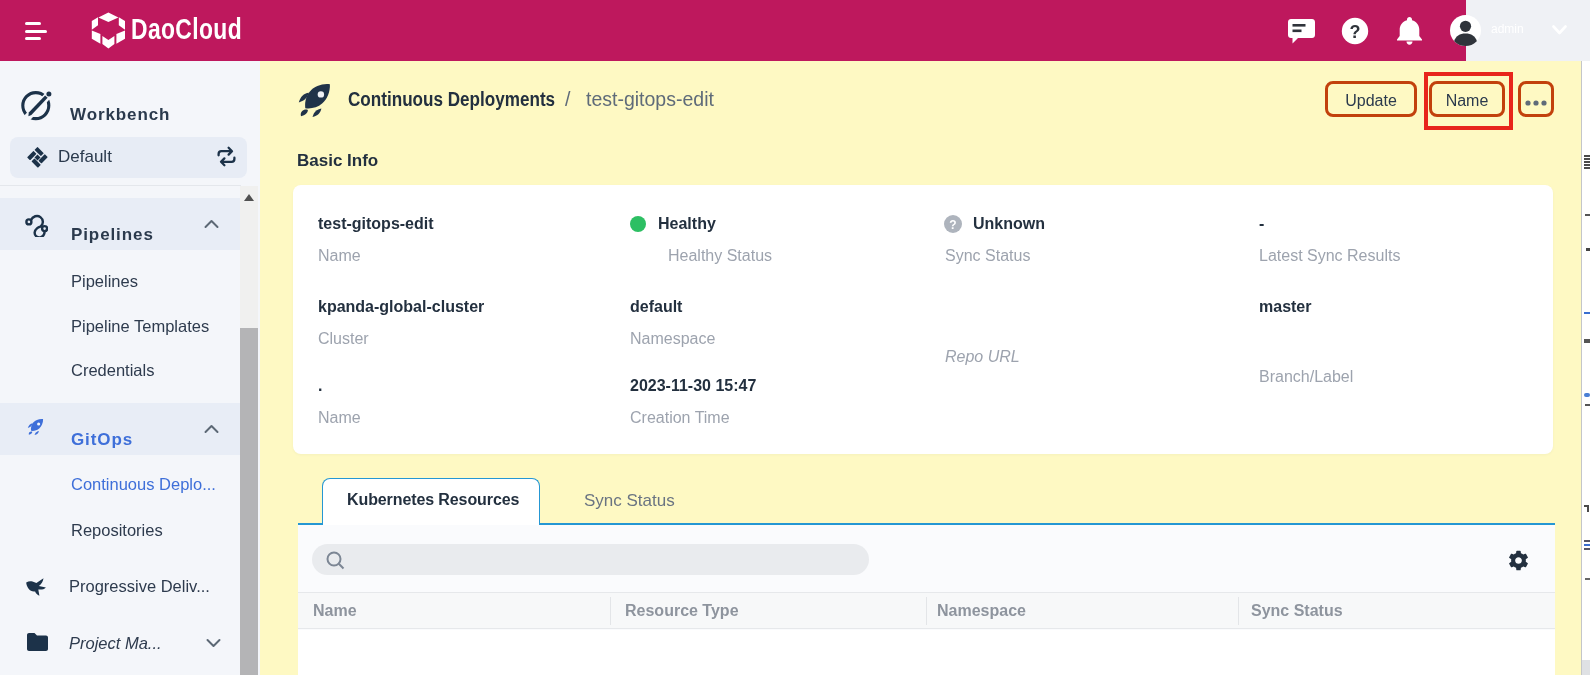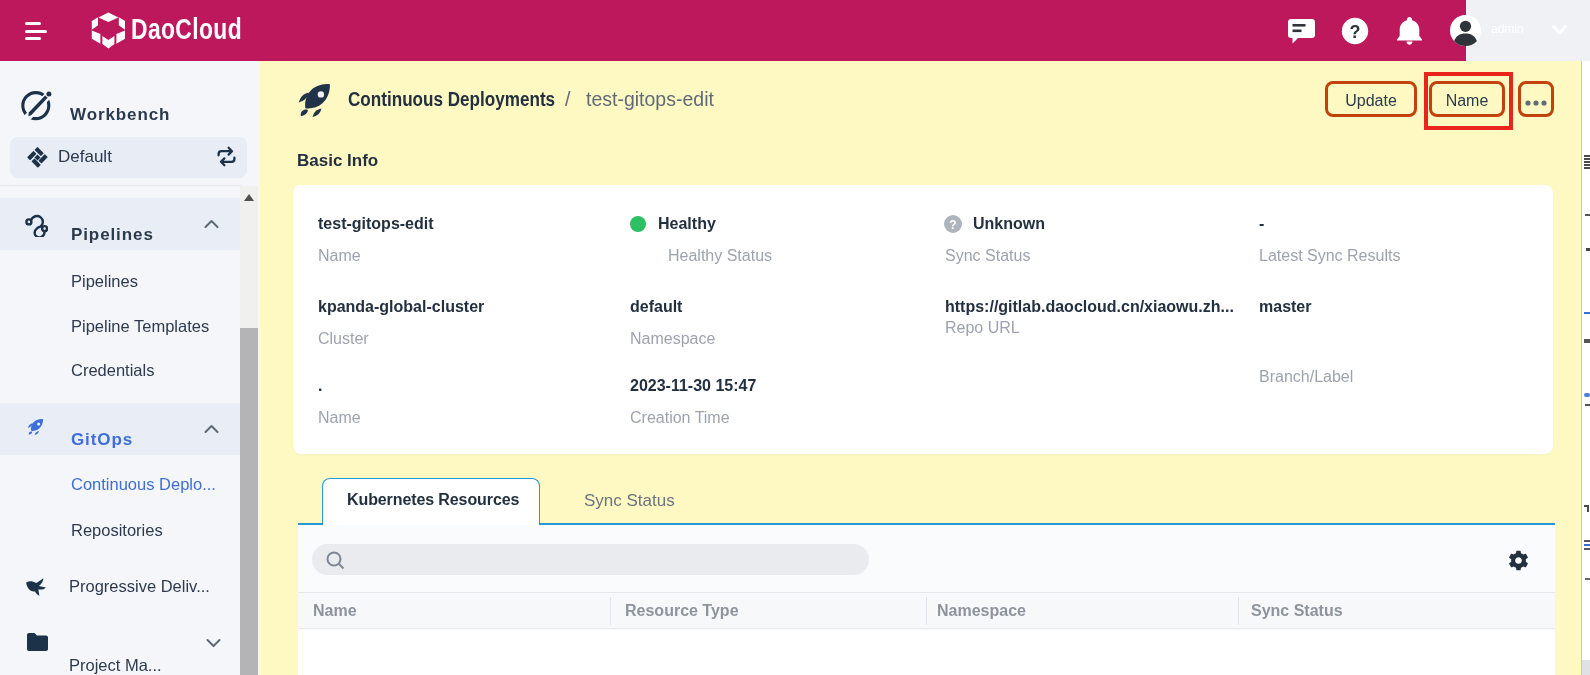--- a/index.html
+++ b/index.html
@@ -161,21 +161,21 @@
   <div class="subitem" style="top:460px;">Repositories</div>
 
   <svg class="abs" style="left:24px; top:513px;" width="24" height="24" viewBox="0 0 24 24">
     <path fill="#1c3249" d="M2.2 8.4 C4.5 7.2 6.5 7 8.5 7.6 L12.4 9 L19.5 4.3 C18.9 7.8 17.4 10.3 14.9 11.9 L21.9 13.4 C20 15.3 17.4 15.9 14.3 15.4 L15.4 21.8 C13.4 20.9 11.9 19.4 11.1 17.4 C8.4 17.8 6.2 16.9 4.6 14.7 C3.2 12.8 2.4 10.7 2.2 8.4 Z"></path>
   </svg>
   <div class="subitem" style="top:516px; left:69px;">Progressive Deliv...</div>
 
   <svg class="abs" style="left:27px; top:572px;" width="21" height="18" viewBox="0 0 21 18">
     <path fill="#1c3249" d="M2 0 H7.5 L10 2.5 H19 C20.1 2.5 21 3.4 21 4.5 V16 C21 17.1 20.1 18 19 18 H2 C0.9 18 0 17.1 0 16 V2 C0 0.9 0.9 0 2 0 Z"></path>
   </svg>
-  <div class="subitem" style="top:595px; left:69px;">Project Ma...</div>
+  <div class="subitem" style="top:573px; left:69px;font-style:italic;">Project Ma...</div>
   <svg class="abs" style="left:206px; top:577px;" width="15" height="10" viewBox="0 0 15 10">
     <path d="M1.5 2 L7.5 8 L13.5 2" stroke="#5c6875" stroke-width="2" fill="none" stroke-linecap="round" stroke-linejoin="round"></path>
   </svg>
 
   <div id="sscroll">
     <div class="arrow"></div>
     <div class="thumb"></div>
   </div>
 </div>
 
@@ -217,22 +217,21 @@
     </svg>
     <div class="val" style="left:680px; top:30px;text-align:center;">Unknown</div>
     <div class="lab" style="left:652px; top:62px;">Sync Status</div>
     <div class="val" style="left:966px; top:30px;">-</div>
     <div class="lab" style="left:966px; top:62px;">Latest Sync Results</div>
 
     <div class="val" style="left:25px; top:113px;">kpanda-global-cluster</div>
     <div class="lab" style="left:25px; top:145px;">Cluster</div>
     <div class="val" style="left:337px; top:113px;">default</div>
     <div class="lab" style="left:337px; top:145px;">Namespace</div>
-    <div class="val" style="left:652px; top:113px;">https://gitlab.daocloud.cn/xiaowu.zh...</div>
-    <div class="lab" style="left:652px; top:134px;">Repo URL</div>
+    <div class="lab" style="left:652px; top:163px;font-style:italic;">Repo URL</div>
     <div class="val" style="left:966px; top:113px;">master</div>
     <div class="lab" style="left:966px; top:145px;margin-top:38px;">Branch/Label</div>
 
     <div class="val" style="left:25px; top:192px;">.</div>
     <div class="lab" style="left:25px; top:224px;">Name</div>
     <div class="val" style="left:337px; top:192px;">2023-11-30 15:47</div>
     <div class="lab" style="left:337px; top:224px;">Creation Time</div>
   </div>
 
   <div id="tabact"></div>

